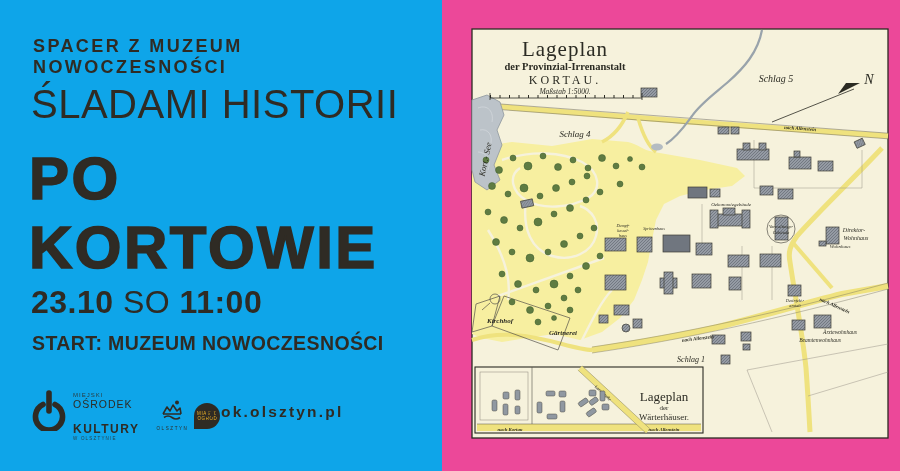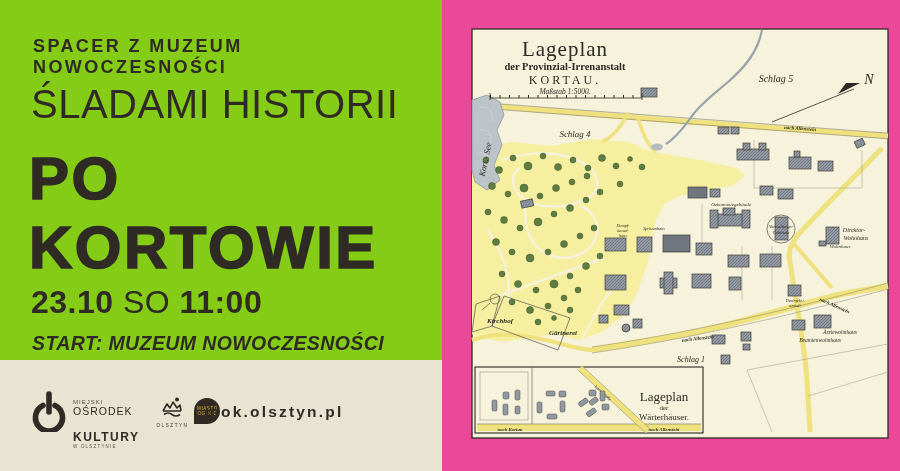--- a/index.html
+++ b/index.html
@@ -1,25 +1,25 @@
 <!DOCTYPE html>
 <html><head>
 <meta charset="utf-8">
 <style>
   html,body{margin:0;padding:0;background:#e8e4d2;}
   .poster{position:relative;width:900px;height:471px;overflow:hidden;font-family:"Liberation Sans","DejaVu Sans",sans-serif;}
   
-  .left{position:absolute;left:0;top:0;width:442px;height:360px;background:#84cc16;color:#2f2b24;}
+  .left{position:absolute;left:0;top:0;width:442px;height:471px;background:#0ea5e9;color:#2f2b24;}
   .kicker{position:absolute;left:33px;top:36px;font-size:18px;font-weight:600;letter-spacing:2.4px;}
   .title1{position:absolute;left:31px;top:82px;font-size:40px;font-weight:400;letter-spacing:0.5px;}
   .title2{position:absolute;left:29px;top:144px;font-size:60px;font-weight:700;letter-spacing:2.5px;-webkit-text-stroke:1.6px #2f2b24;}
   .datetime{position:absolute;left:31px;top:284px;font-size:32px;font-weight:700;letter-spacing:0.5px;text-align:right;}
   .datetime .day{font-weight:400;}
-  .startline{position:absolute;left:32px;top:332px;font-size:19.5px;font-weight:600;letter-spacing:0.4px;font-style:italic;}
-  .logos{position:absolute;left:32px;top:390px;height:44px;display:flex;align-items:flex-start;}
+  .startline{position:absolute;left:32px;top:332px;font-size:19.5px;font-weight:600;letter-spacing:0.4px;}
+  .logos{position:absolute;left:32px;top:390px;height:44px;display:flex;align-items:center;}
   .mok-text{margin-left:7px;margin-top:9px;line-height:1;color:#2f2b24;}
   .mok-text .l1{font-size:6px;letter-spacing:1px;opacity:.85;}
   .mok-text .l2{font-size:10.5px;letter-spacing:1px;margin-top:1px;}
   .mok-text .l3{font-size:12px;font-weight:700;letter-spacing:1.5px;margin-top:14px;}
   .mok-text .l4{font-size:4.5px;letter-spacing:1.2px;margin-top:2px;opacity:.8;}
   .olsztyn-logo{margin-left:17px;margin-top:6px;text-align:center;color:#2f2b24;}
   .olsztyn-logo .cap{font-size:4.5px;letter-spacing:1.6px;margin-top:1px;}
   .leaf{margin-left:6px;margin-top:8px;width:26px;height:26px;background:#2f2b24;border-radius:55% 55% 55% 0;display:flex;flex-direction:column;align-items:center;justify-content:center;color:#efb427;line-height:1.2;}
   .leaf span{font-size:4.5px;letter-spacing:0.6px;}
   .website{position:absolute;left:205px;top:403px;font-size:15.5px;font-weight:700;letter-spacing:2.2px;}

